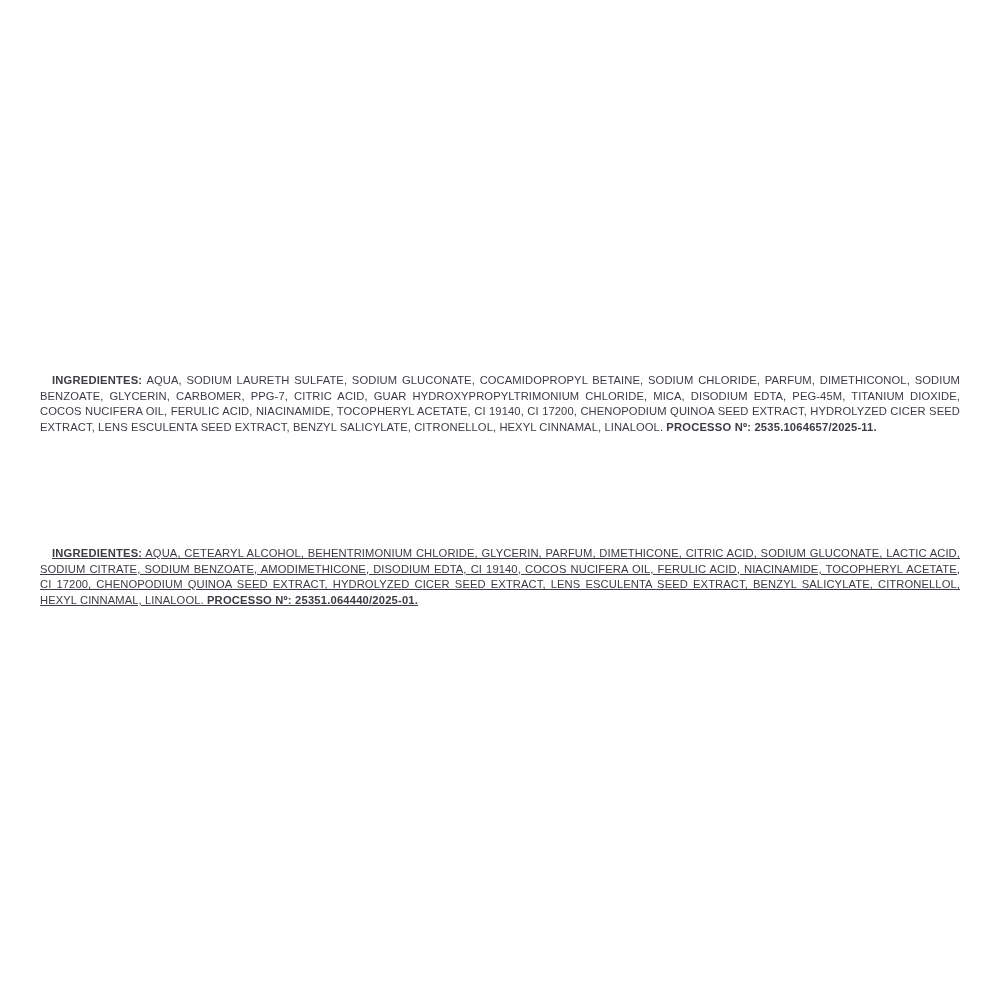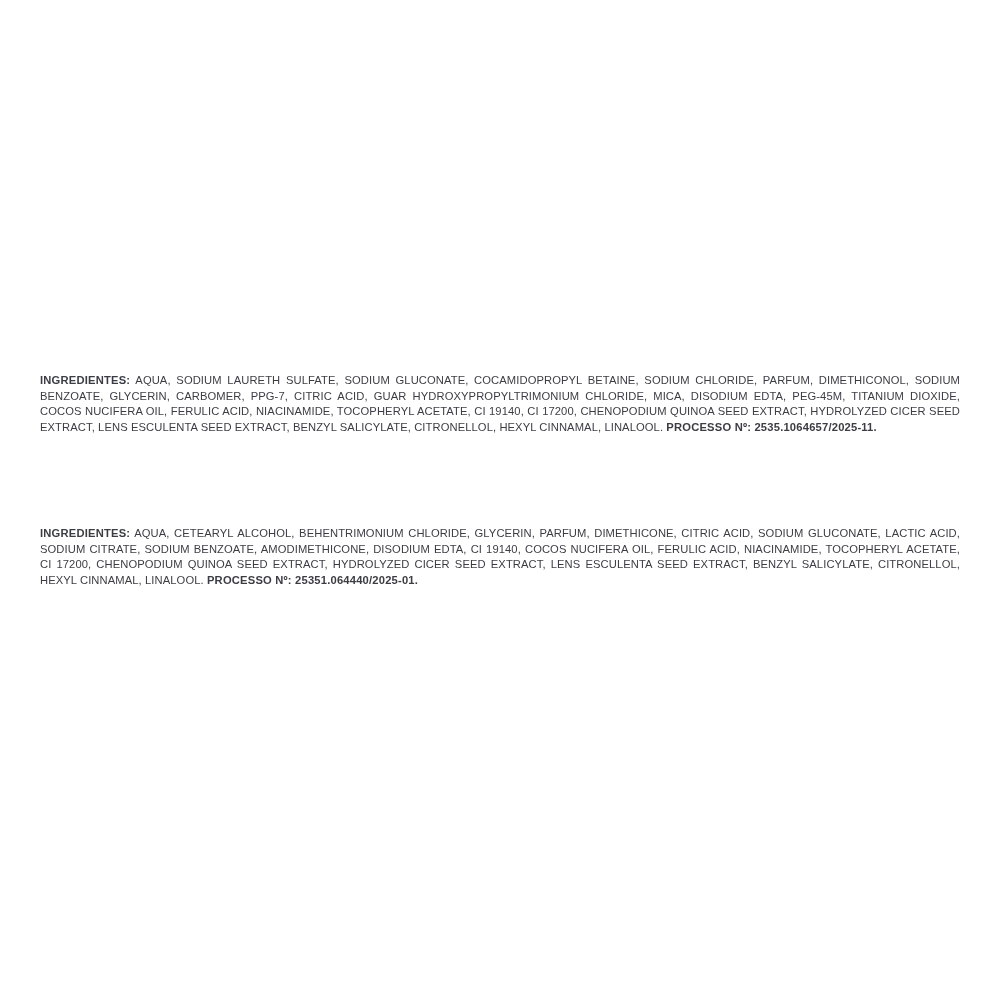--- a/index.html
+++ b/index.html
@@ -31,25 +31,27 @@
     text-justify: inter-word;
     color: #3c3c44;
   }
   .block p {
     margin: 0;
   }
   .block-1 {
     top: 373px;
   }
   .block-2 {
-    top: 526px;
+    top: 546px;
+    text-decoration: underline;
   }
   .lead {
     font-weight: 700;
     letter-spacing: 0.2px;
+    margin-left: 12px;
   }
   .proc {
     font-weight: 700;
     letter-spacing: 0.2px;
   }
   .ingredients-text {
     display: inline;
   }
 </style>
 </head>

